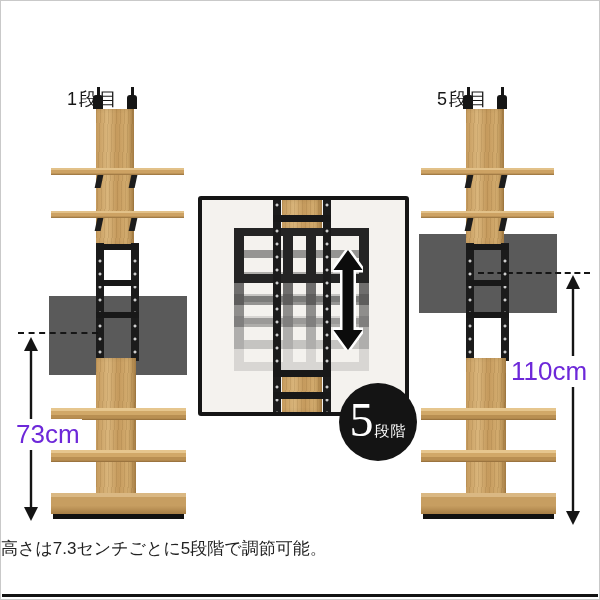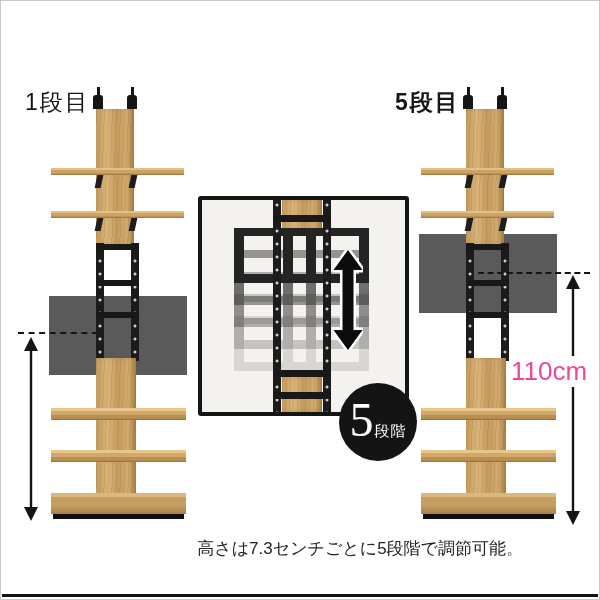--- a/index.html
+++ b/index.html
@@ -11,26 +11,26 @@
   .abs{position:absolute;}
 
   
   .headline{
     left:0;top:16px;width:530px;text-align:center;
     font-family:"Liberation Serif","DejaVu Serif",serif;
     font-size:31px;font-weight:700;letter-spacing:1px;color:#171717;
   }
 
   
-  .caption{left:0;top:536px;width:522px;text-align:right;font-size:17px;line-height:23px;color:#222;}
+  .caption{left:0;top:536px;width:522px;text-align:left;font-size:17px;line-height:23px;color:#222;}
   .bottom-rule{left:1px;top:593px;width:596px;height:3px;background:#121212;}
 
   
-  .stage-label{font-size:23px;letter-spacing:2px;color:#161616;z-index:4;}
-  .measure-label{font-size:26px;color:#ec4899;background:#fff;padding:0 2px;z-index:4;}
+  .stage-label{font-size:18px;letter-spacing:2px;color:#161616;z-index:4;margin-left:42px;}
+  .measure-label{font-size:26px;color:#6d28d9;background:#fff;padding:0 2px;z-index:4;}
 
   
   .woodV{
     background-image:
       repeating-linear-gradient(92deg, rgba(101,69,22,.12) 0 1px, rgba(0,0,0,0) 1px 4px),
       linear-gradient(90deg,#c59a5d 0%,#d9b57b 30%,#c59a5d 55%,#d2ab6e 80%,#bd9355 100%);
     box-shadow:inset -4px 0 6px -3px rgba(90,60,20,.45);
   }
   .shelf-thin{background:linear-gradient(180deg,#e2c189 0 2px,#cda263 2px 70%,#96703c 100%);z-index:2;}
   .shelf-thick{background:linear-gradient(180deg,#e6c68e 0 3px,#d1a868 3px 55%,#b98f52 55% 85%,#8f6a38 100%);z-index:2;}
@@ -67,21 +67,21 @@
   .unit .base-black{position:absolute;left:52px;top:513px;width:131px;height:5px;background:#111;z-index:2;}
 
   
   .dash{height:0;border-top:2px dashed #151515;z-index:3;}
   .dash.L{left:17px;top:331px;width:80px;}
   .dash.R{left:477px;top:271px;width:112px;}
   .arrow-svg{z-index:3;}
   .lbl-73{left:13px;top:418px;}
   .lbl-110{left:508px;top:355px;}
   .lbl-1dan{left:24px;top:86px;}
-  .lbl-5dan{left:394px;top:86px;font-weight:bold;}
+  .lbl-5dan{left:394px;top:86px;}
 
   
   .inset{
     left:197px;top:195px;width:211px;height:220px;box-sizing:border-box;
     border:4px solid #151515;border-radius:3px;background:#f4f2ee;z-index:2;
   }
   .inset .in{position:absolute;}
   .inset .wood-top{left:80px;top:0;width:40px;height:30px;}
   .inset .wood-bot{left:80px;top:176px;width:40px;height:36px;}
   .inset .irailA{left:71px;top:0;width:8px;height:212px;}
@@ -174,20 +174,21 @@
     <rect x="6.8" y="10" width="2.4" height="164" fill="#141414"></rect>
     <polygon points="8,0 15,14 1,14" fill="#141414"></polygon>
     <polygon points="8,184 15,170 1,170" fill="#141414"></polygon>
   </svg>
   <svg class="abs arrow-svg" style="left:564px;top:274px;" width="16" height="250" viewBox="0 0 16 250">
     <rect x="6.8" y="10" width="2.4" height="230" fill="#141414"></rect>
     <polygon points="8,0 15,14 1,14" fill="#141414"></polygon>
     <polygon points="8,250 15,236 1,236" fill="#141414"></polygon>
   </svg>
 
+  <div class="abs measure-label lbl-73">73cm</div>
   <div class="abs measure-label lbl-110">110cm</div>
 
   <div class="abs inset">
     <div class="in wood-top woodV"></div>
     <div class="in wood-bot woodV"></div>
     <div class="ghost g1">
         <i class="bt"></i>
         <i class="bb"></i>
         <i class="bl"></i>
         <i class="br"></i>

